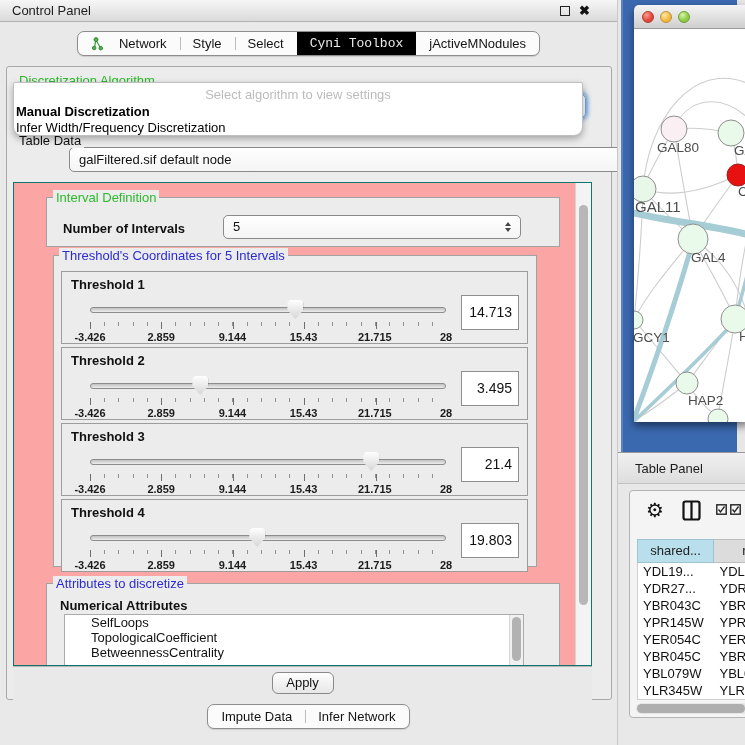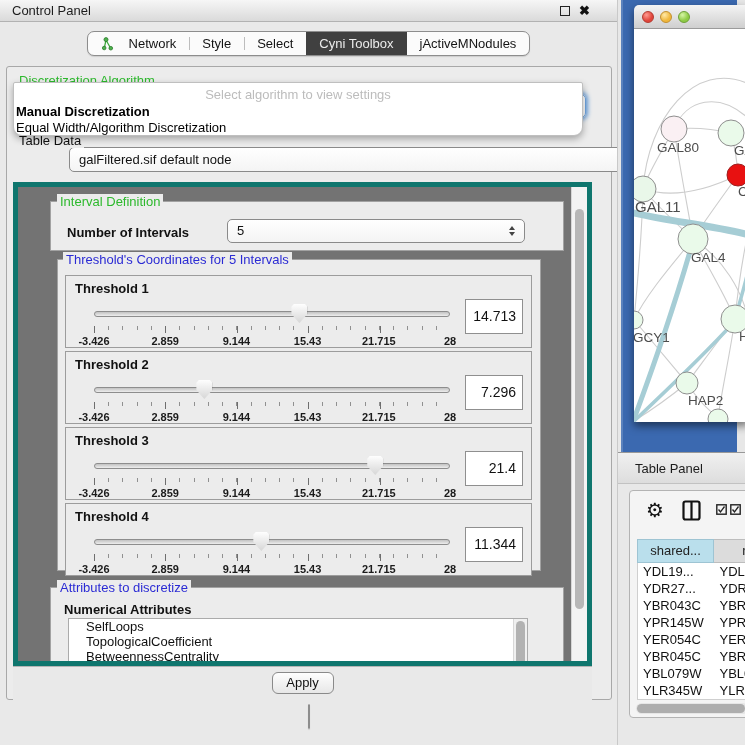--- a/index.html
+++ b/index.html
@@ -12,42 +12,42 @@
   .titlebar { position:absolute; left:0; top:0; width:617px; height:22px;
     background:linear-gradient(#f6f6f6,#dadada); border-bottom:1px solid #b2b2b2; }
   .titlebar .title { position:absolute; left:12px; top:0; line-height:22px; font-size:13px; color:#1c1c1c; }
   .float-btn { position:absolute; left:560px; top:6px; width:10px; height:10px; border:1.6px solid #222; background:transparent; }
   .close-btn { position:absolute; left:579px; top:3px; font-size:13px; font-weight:bold; color:#111; line-height:16px; }
 
   .tabbar { position:absolute; left:0; top:31px; width:617px; display:flex; justify-content:center; }
   .tabstrip { display:inline-flex; border:1px solid #8d8d8d; border-radius:7px; overflow:hidden; background:#fbfbfb; height:25px; align-items:stretch; box-shadow:0 1px 1px rgba(0,0,0,0.12); }
   .tab { display:flex; align-items:center; gap:15px; padding:4px 13px; font-size:13px; color:#141414; position:relative; }
   .tab + .tab::before { content:""; position:absolute; left:0; top:5px; bottom:5px; width:1px; background:#bdbdbd; }
-  .tab.selected { background:#404040; color:#ececec; }
+  .tab.selected { background:#000000; color:#ececec;font-family:Liberation Mono, monospace; }
   .tab.selected::before, .tab.selected + .tab::before { display:none; }
 
   .outer-panel { position:absolute; left:6px; top:66px; width:606px; height:634px; border:1px solid #a8a8a8; border-radius:3px; background:#ececec; }
 
   .grp-title { position:absolute; font-size:13px; padding:0 3px; background:#ececec; z-index:2; white-space:nowrap; }
   .grp-green { color:#2db92d; }
   .grp-blue { color:#2b2bd4; }
 
   .combo { position:absolute; background:linear-gradient(#ffffff,#f4f4f4); border:1px solid #8a8a8a; border-radius:5px; font-size:13px; color:#111; line-height:22px; padding-left:9px; }
   .combo .spin { position:absolute; right:9px; top:50%; transform:translateY(-50%); display:flex; flex-direction:column; gap:2px; }
   .combo .spin i { display:block; width:0; height:0; border-left:3.5px solid transparent; border-right:3.5px solid transparent; }
   .combo .spin .up { border-bottom:4px solid #444; }
   .combo .spin .dn { border-top:4px solid #444; }
   .combo.focused { border-color:#6ea3dd; box-shadow:0 0 4px 2px #6ea3dd; }
 
   .algo-popup { position:absolute; left:13px; top:82px; width:570px; height:54px; background:#ffffff; border:1px solid #bfbfbf; border-radius:2px 2px 9px 9px; box-shadow:0 3px 7px rgba(0,0,0,0.3); z-index:10; overflow:hidden; }
   .algo-hint { position:absolute; left:0; right:0; top:4px; text-align:center; font-size:13px; color:#bcbcbc; }
   .algo-opt1 { position:absolute; left:2px; top:21px; font-size:13px; font-weight:bold; color:#000;text-align:right; }
   .algo-opt2 { position:absolute; left:2px; top:37px; font-size:13px; color:#000; }
 
-  .scrollpanel { position:absolute; left:13px; top:182px; width:579px; height:484px; border:5px solid #0f766e; background:#737373; overflow:hidden; }
+  .scrollpanel { position:absolute; left:13px; top:182px; width:579px; height:484px; border:1px solid #0f766e; background:#fca5a5; overflow:hidden; }
   .vscroll { position:absolute; right:0; top:0; bottom:0; width:16px; background:#f3f3f3; border-left:1px solid #d6d6d6; }
   .vscroll .thumb { position:absolute; left:3px; width:9px; top:22px; height:400px; background:#b7b7b7; border-radius:5px; }
 
   .titled-box { position:absolute; border:1px solid #a2a2a2; background:#ececec; }
 
   .noi-label { position:absolute; left:17px; top:24px; font-size:13px; font-weight:bold; color:#111; }
 
   .thr-panel { position:absolute; left:14px; width:467px; height:73px; border:1px solid #9c9c9c; background:#ececec; }
   .thr-label { position:absolute; left:9px; top:5px; font-size:13px; font-weight:bold; color:#111; }
   .slider { position:absolute; left:28px; top:28px; width:356px; height:42px; }
@@ -57,21 +57,21 @@
   .slider .ticks-minor { position:absolute; top:22px; left:0; right:0; height:4px; background:repeating-linear-gradient(to right,#909090 0 1px,transparent 1px 4%); }
   .slider .ticks-major { position:absolute; top:22px; left:0; width:calc(100% + 1px); height:7px; background:repeating-linear-gradient(to right,#6e6e6e 0 1px,transparent 1px 20%); }
   .slider .tick-labels span { position:absolute; top:31px; transform:translateX(-50%); font-size:11px; font-weight:bold; color:#1b1b1b; white-space:nowrap; }
   .slider .tick-labels span:nth-child(1){left:0;} .slider .tick-labels span:nth-child(2){left:20%;}
   .slider .tick-labels span:nth-child(3){left:40%;} .slider .tick-labels span:nth-child(4){left:60%;}
   .slider .tick-labels span:nth-child(5){left:80%;} .slider .tick-labels span:nth-child(6){left:100%;}
   .thr-value { position:absolute; right:8px; top:23px; width:58px; height:35px; background:#fff; border:1px solid #8f8f8f; font-size:14px; color:#111; text-align:right; padding-right:6px; line-height:33px; }
 
   .attr-label { position:absolute; left:13px; top:14px; font-size:13px; font-weight:bold; color:#111; }
   .attr-list { position:absolute; left:17px; top:30px; width:460px; height:56px; background:#fff; border:1px solid #ababab; overflow:hidden; }
-  .attr-list .item { font-size:13px; color:#111; padding-left:17px; line-height:15px; }
+  .attr-list .item { font-size:13px; color:#111; padding-left:26px; line-height:15px; }
   .attr-list .sb { position:absolute; right:0; top:0; bottom:0; width:14px; background:#f0f0f0; border-left:1px solid #d8d8d8; }
   .attr-list .sb .thumb { position:absolute; left:2px; right:2px; top:2px; height:44px; background:#b2b2b2; border-radius:5px; }
 
   .apply-row { position:absolute; left:7px; right:7px; top:600px; height:33px; border-top:1px solid #b5b5b5; background:#e9e9e9; }
   .apply-btn { position:absolute; left:50%; top:5px; transform:translateX(-50%); width:62px; height:22px; border:1px solid #8a8a8a; border-radius:6px; background:linear-gradient(#fefefe,#e7e7e7); font-size:13px; color:#111; text-align:center; line-height:20px; }
 
   .bottom-tabbar { position:absolute; left:0; top:704px; width:617px; display:flex; justify-content:center; }
 
   
   .right-region { position:absolute; left:617px; top:0; width:128px; height:745px; background:#e7e7e7; border-left:1px solid #c9c9c9; }
@@ -161,21 +161,21 @@
       <span>galFiltered.sif default node</span>
       <span class="spin">
           <i class="up"></i>
           <i class="dn"></i>
         </span>
     </div>
 
     <div class="algo-popup">
       <div class="algo-hint">Select algorithm to view settings</div>
       <div class="algo-opt1">Manual Discretization</div>
-      <div class="algo-opt2">Equal Width/Algorithm Discretization</div>
+      <div class="algo-opt2">Infer Width/Frequency Discretization</div>
     </div>
 
     <div class="scrollpanel">
 
       <div class="titled-box" style="left:32px; top:14px; width:514px; height:50px;"></div>
       <span class="grp-title grp-green" style="left:39px; top:7px;">Interval Definition</span>
       <span class="noi-label" style="left:49px; top:38px;">Number of Intervals</span>
       <div class="combo" style="left:209px; top:32px; width:298px; height:24px;">
         <span>5</span>
         <span class="spin">
@@ -215,21 +215,21 @@
           <div class="ticks-major"></div>
           <div class="tick-labels">
             <span>-3.426</span>
             <span>2.859</span>
             <span>9.144</span>
             <span>15.43</span>
             <span>21.715</span>
             <span>28</span>
           </div>
         </div>
-        <div class="thr-value">7.296</div>
+        <div class="thr-value">3.495</div>
       </div>
 
       <div class="thr-panel" style="top:240px; left:47px;">
         <span class="thr-label">Threshold 3</span>
         <div class="slider">
           <div class="track"></div>
           <div class="thumb" style="--pos: 79%;"></div>
           <div class="ticks-minor"></div>
           <div class="ticks-major"></div>
           <div class="tick-labels">
@@ -253,21 +253,21 @@
           <div class="ticks-major"></div>
           <div class="tick-labels">
             <span>-3.426</span>
             <span>2.859</span>
             <span>9.144</span>
             <span>15.43</span>
             <span>21.715</span>
             <span>28</span>
           </div>
         </div>
-        <div class="thr-value">11.344</div>
+        <div class="thr-value">19.803</div>
       </div>
 
       <div class="titled-box" style="left:32px; top:400px; width:514px; height:90px;">
         <span class="attr-label">Numerical Attributes</span>
         <div class="attr-list">
           <div class="item">SelfLoops</div>
           <div class="item">TopologicalCoefficient</div>
           <div class="item">BetweennessCentrality</div>
           <div class="sb">
               <div class="thumb"></div>
@@ -280,20 +280,26 @@
           <div class="thumb"></div>
         </div>
     </div>
 
     <div class="apply-row" style="position:absolute; left:13px; width:579px; top:666px; height:34px; border-top:1px solid #b5b5b5; background:#e9e9e9;">
       <div class="apply-btn">Apply</div>
     </div>
 
     <div class="bottom-tabbar">
       <div class="tabstrip">
+        <div class="tab">
+          <span>Impute Data</span>
+        </div>
+        <div class="tab">
+          <span>Infer Network</span>
+        </div>
       </div>
     </div>
   </div>
 
   <div class="right-region">
     <div class="desktop">
 
       <div class="net-window">
         <div class="net-titlebar">
           <span class="light red"></span>

